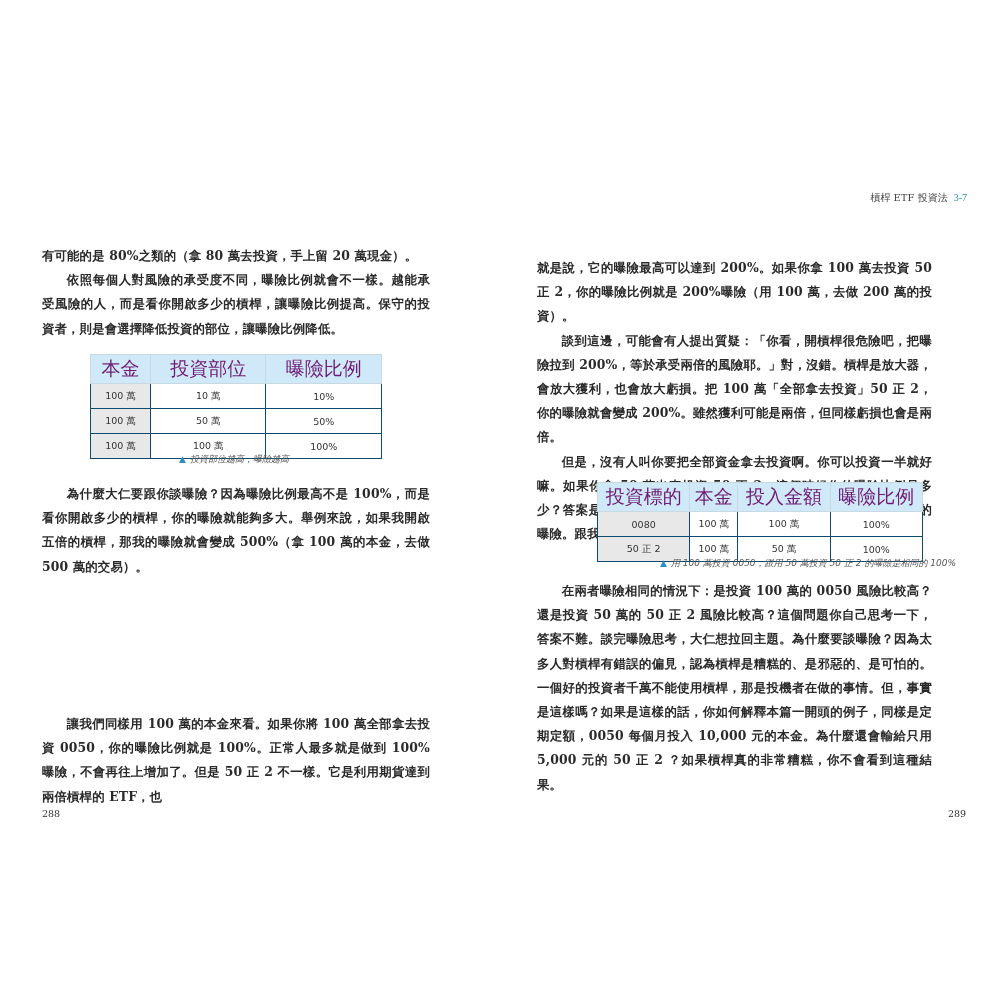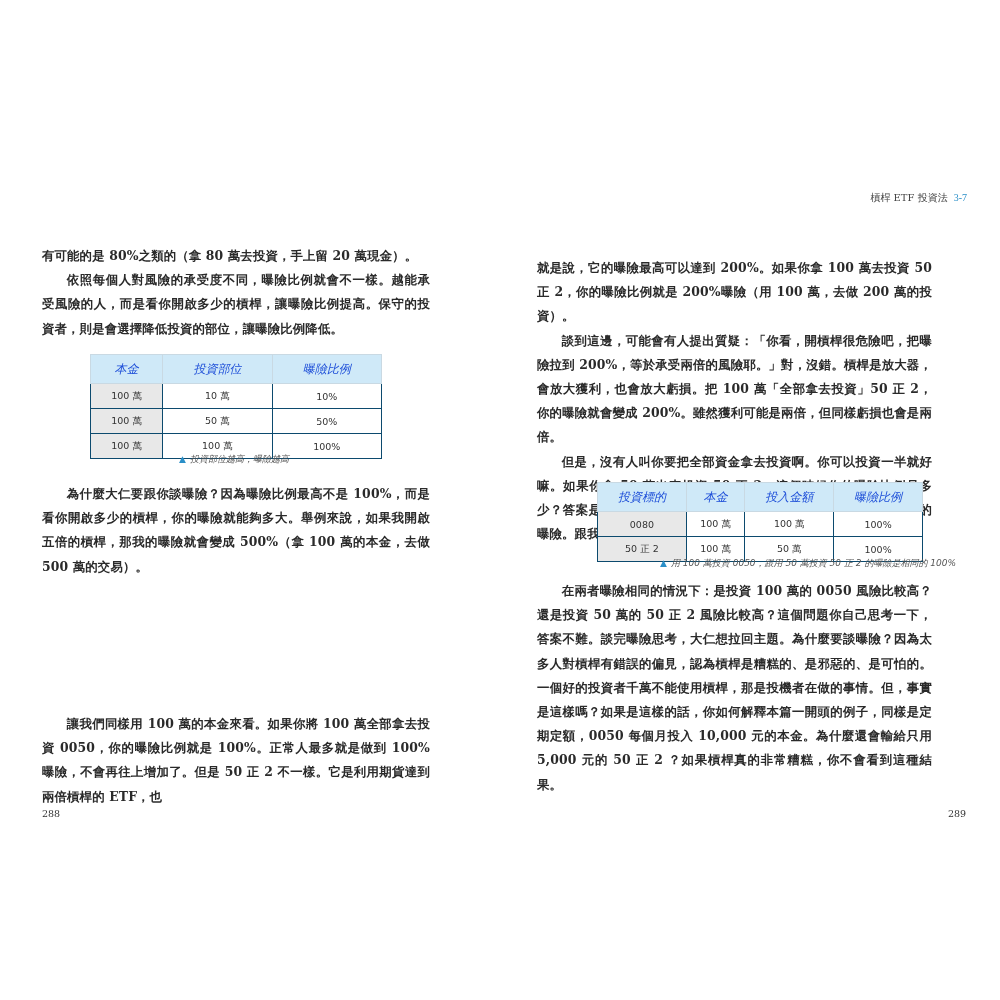--- a/index.html
+++ b/index.html
@@ -30,22 +30,22 @@
     font-size: 14px; font-weight: bold; color: #2b9ad4; letter-spacing: 0.2px;
     white-space: nowrap;
   }
 
   table.data-table {
     position: absolute; border-collapse: collapse;
     font-family: "DejaVu Sans", "Liberation Sans", sans-serif;
     font-size: 9.5px; color: #333;
   }
   table.data-table th {
-    background: #cfe9f8; font-size: 12px; font-weight: normal; color: #1d4ed8;
-    height: 26px; border: 1px solid #c9d9e3; font-style: italic;
+    background: #cfe9f8; font-size: 19px; font-weight: normal; color: #701a75;
+    height: 26px; border: 1px solid #c9d9e3;
   }
   table.data-table td {
     height: 22px; text-align: center; border: 1px solid #0c4a6e; background: #fff; margin-left: 16px;
   }
   table.data-table td.first { background: #e8e8e8; }
 
   .t1 { left: 90px; top: 354px; width: 292px; }
   .t1 th { height: 25px; }
   .t1 td { height: 22px; }
   .t2 { left: 97px; top: 482px; width: 326px; padding-left: 8px; }

